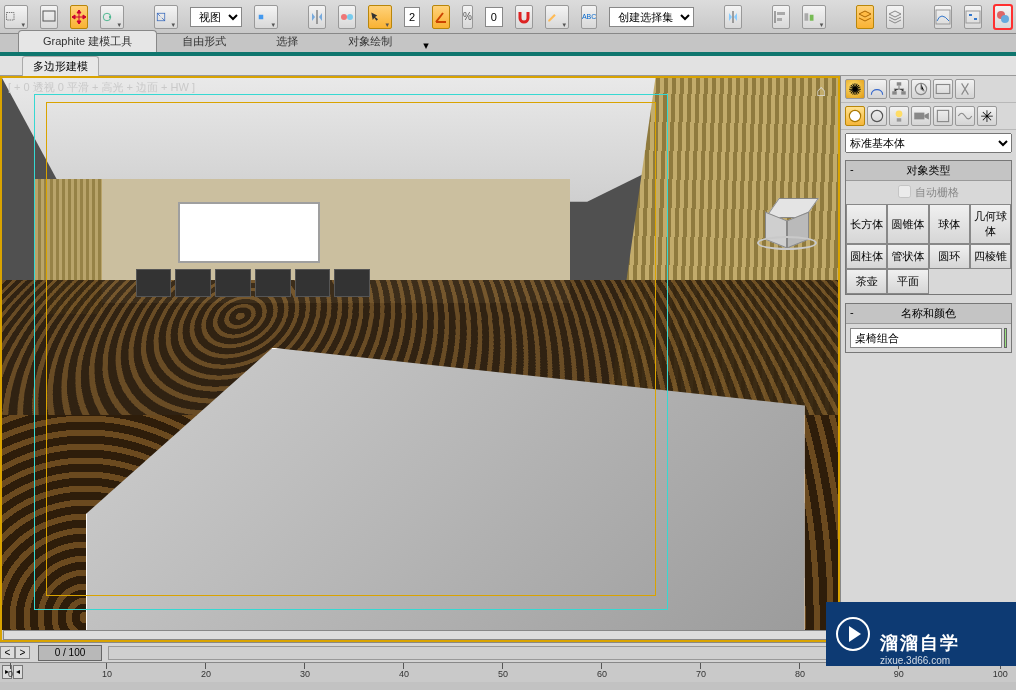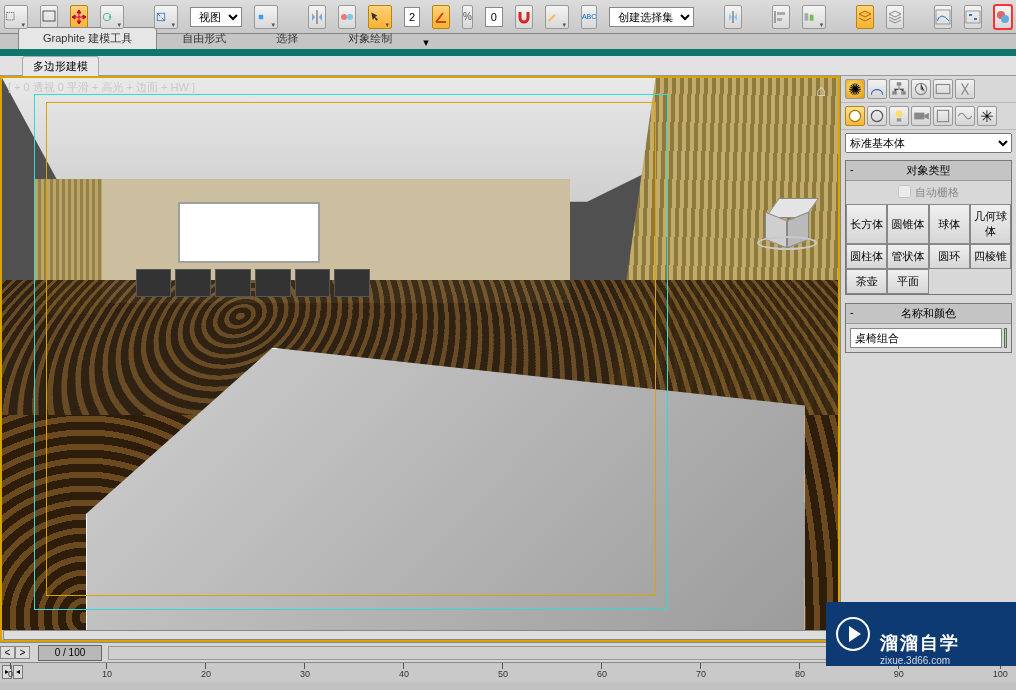--- a/index.html
+++ b/index.html
@@ -12,21 +12,21 @@
 .tb-btn.orange { background: linear-gradient(#ffd27a,#f9b233); border-color:#b8860b; }
 .tb-sep { width:1px; height:24px; background:#999; margin:0 3px; }
 .tb-drop { padding-right:10px; position:relative; }
 .tb-drop:after { content:"▾"; position:absolute; right:2px; bottom:-1px; font-size:7px; color:#555; }
 .tb-input { height:20px; border:1px solid #888; background:#fff; font-size:11px; padding:0 4px; }
 .tb-combo { width:90px; }
 .tb-num { width:16px; text-align:center; }
 .tb-highlight { outline:2px solid #ff3030; outline-offset:-1px; }
 
 
-.ribbon-tabs { height:22px; background:#c5c5c5; display:flex; align-items:flex-end; padding-left:18px; gap:0; border-bottom:7px solid #0f766e; font-size:11px; }
+.ribbon-tabs { height:22px; background:#c5c5c5; display:flex; align-items:flex-end; padding-left:18px; gap:0; border-bottom:4px solid #0f766e; font-size:11px; }
 .ribbon-tab { padding:3px 24px; color:#333; border:1px solid transparent; border-bottom:none; cursor:pointer; }
 .ribbon-tab.active { background:#e6e6e6; border-color:#888; border-radius:4px 4px 0 0; }
 .ribbon-arrow { margin-left:6px; width:8px; cursor:pointer; }
 
 
 .sub-tabs { height:20px; background:#e2e2e2; border-bottom:1px solid #999; display:flex; align-items:flex-start; padding-left:22px; }
 .sub-tab { font-size:11px; padding:2px 10px; background:#e8e8e8; border:1px solid #aaa; border-bottom:none; border-radius:3px 3px 0 0; }
 
 
 .main-area { display:flex; height:calc(100% - 34px - 22px - 20px - 40px - 8px); }

